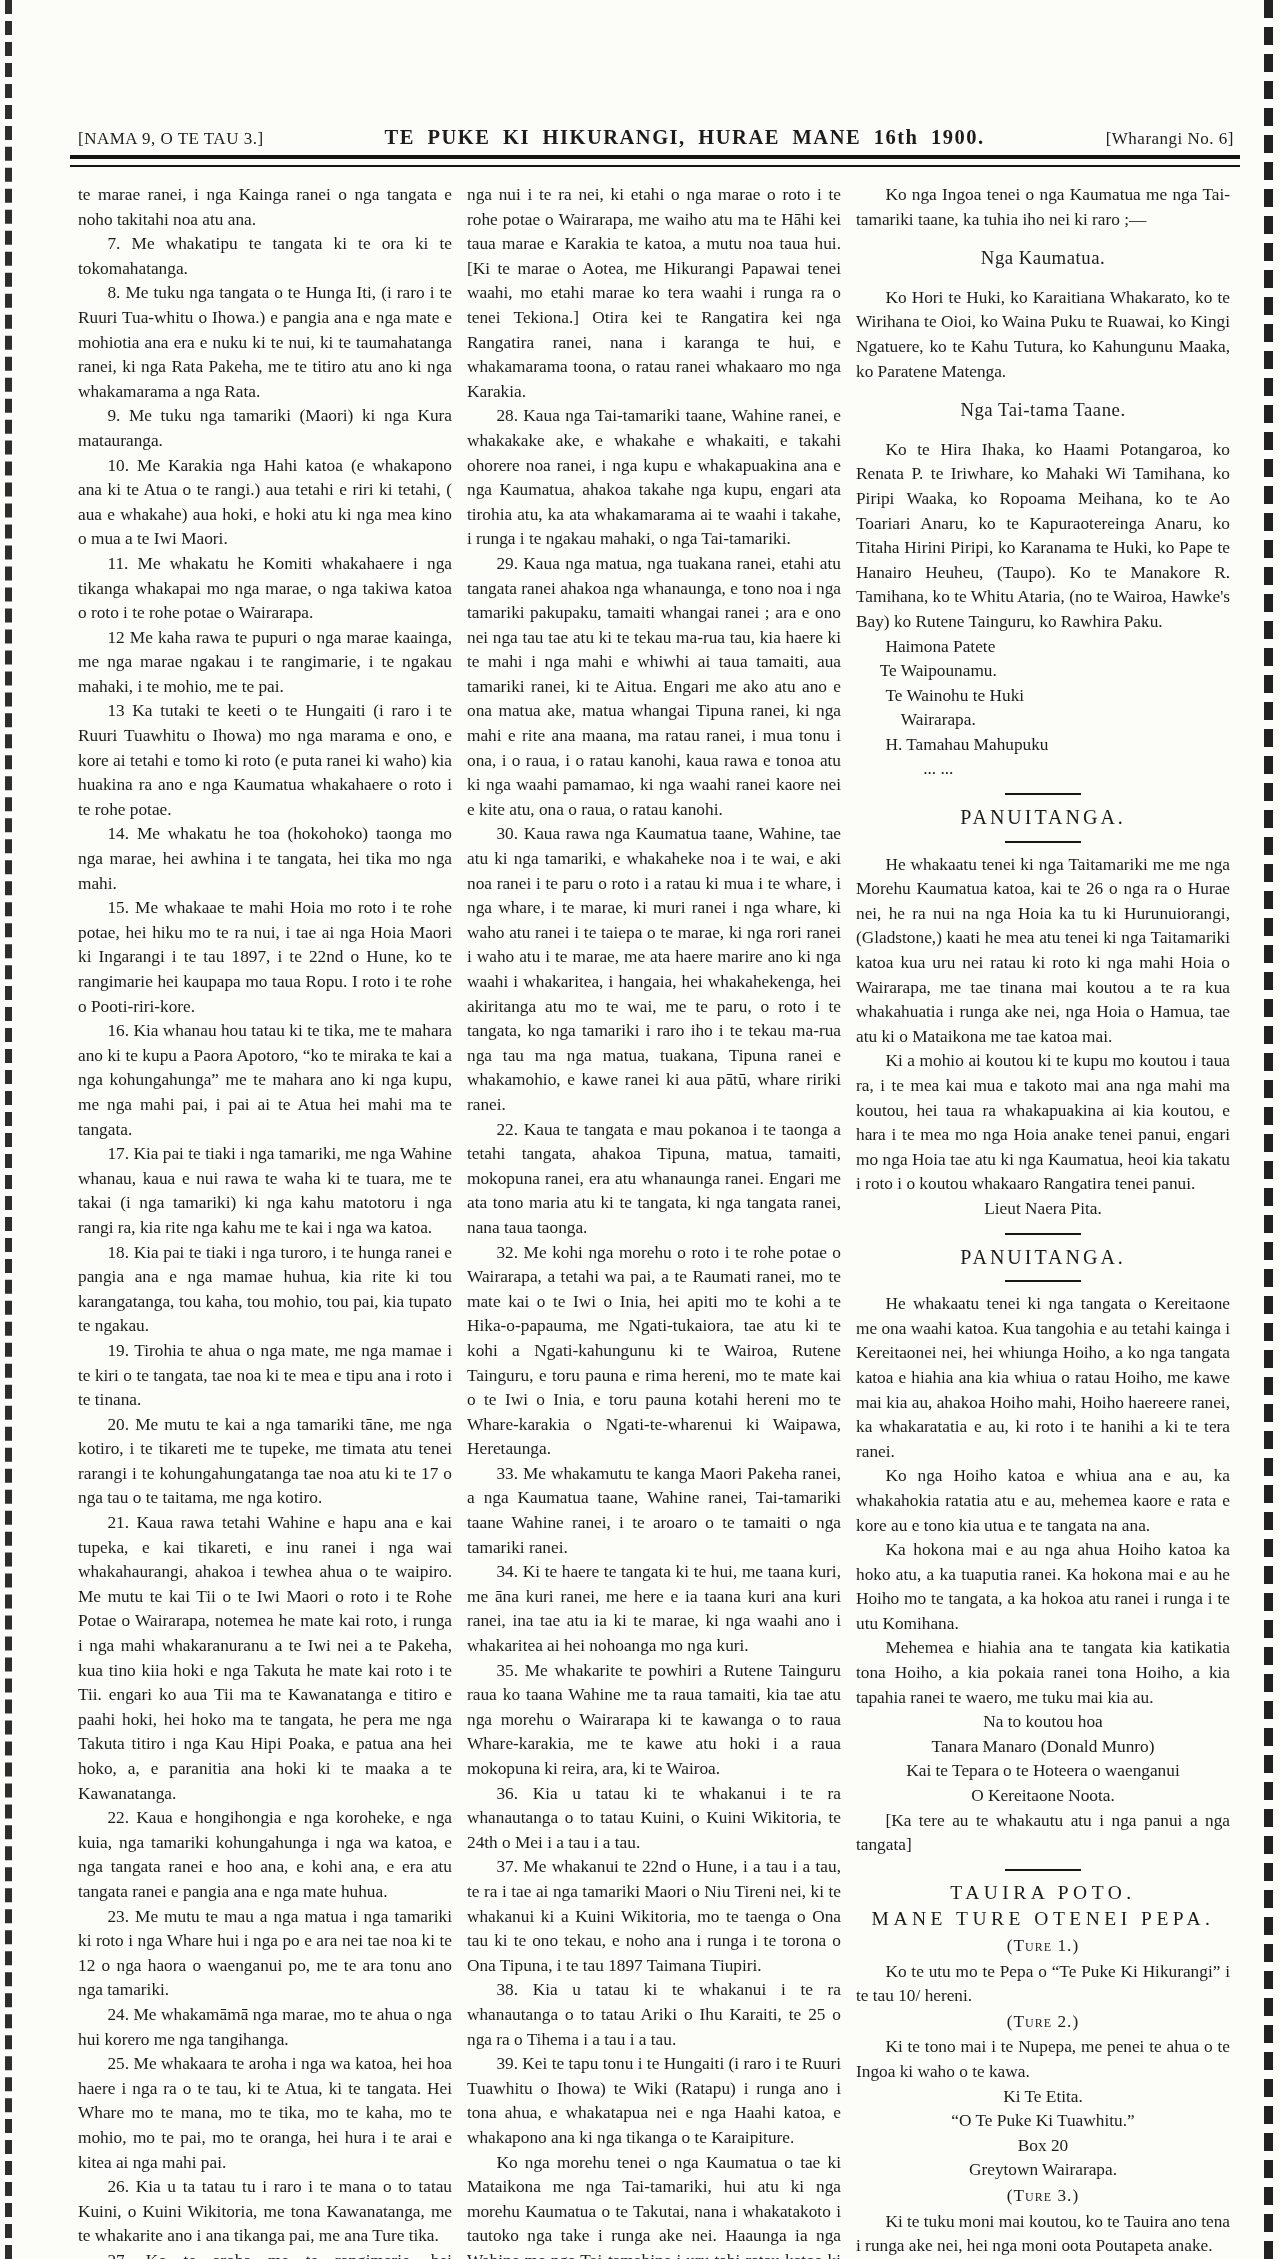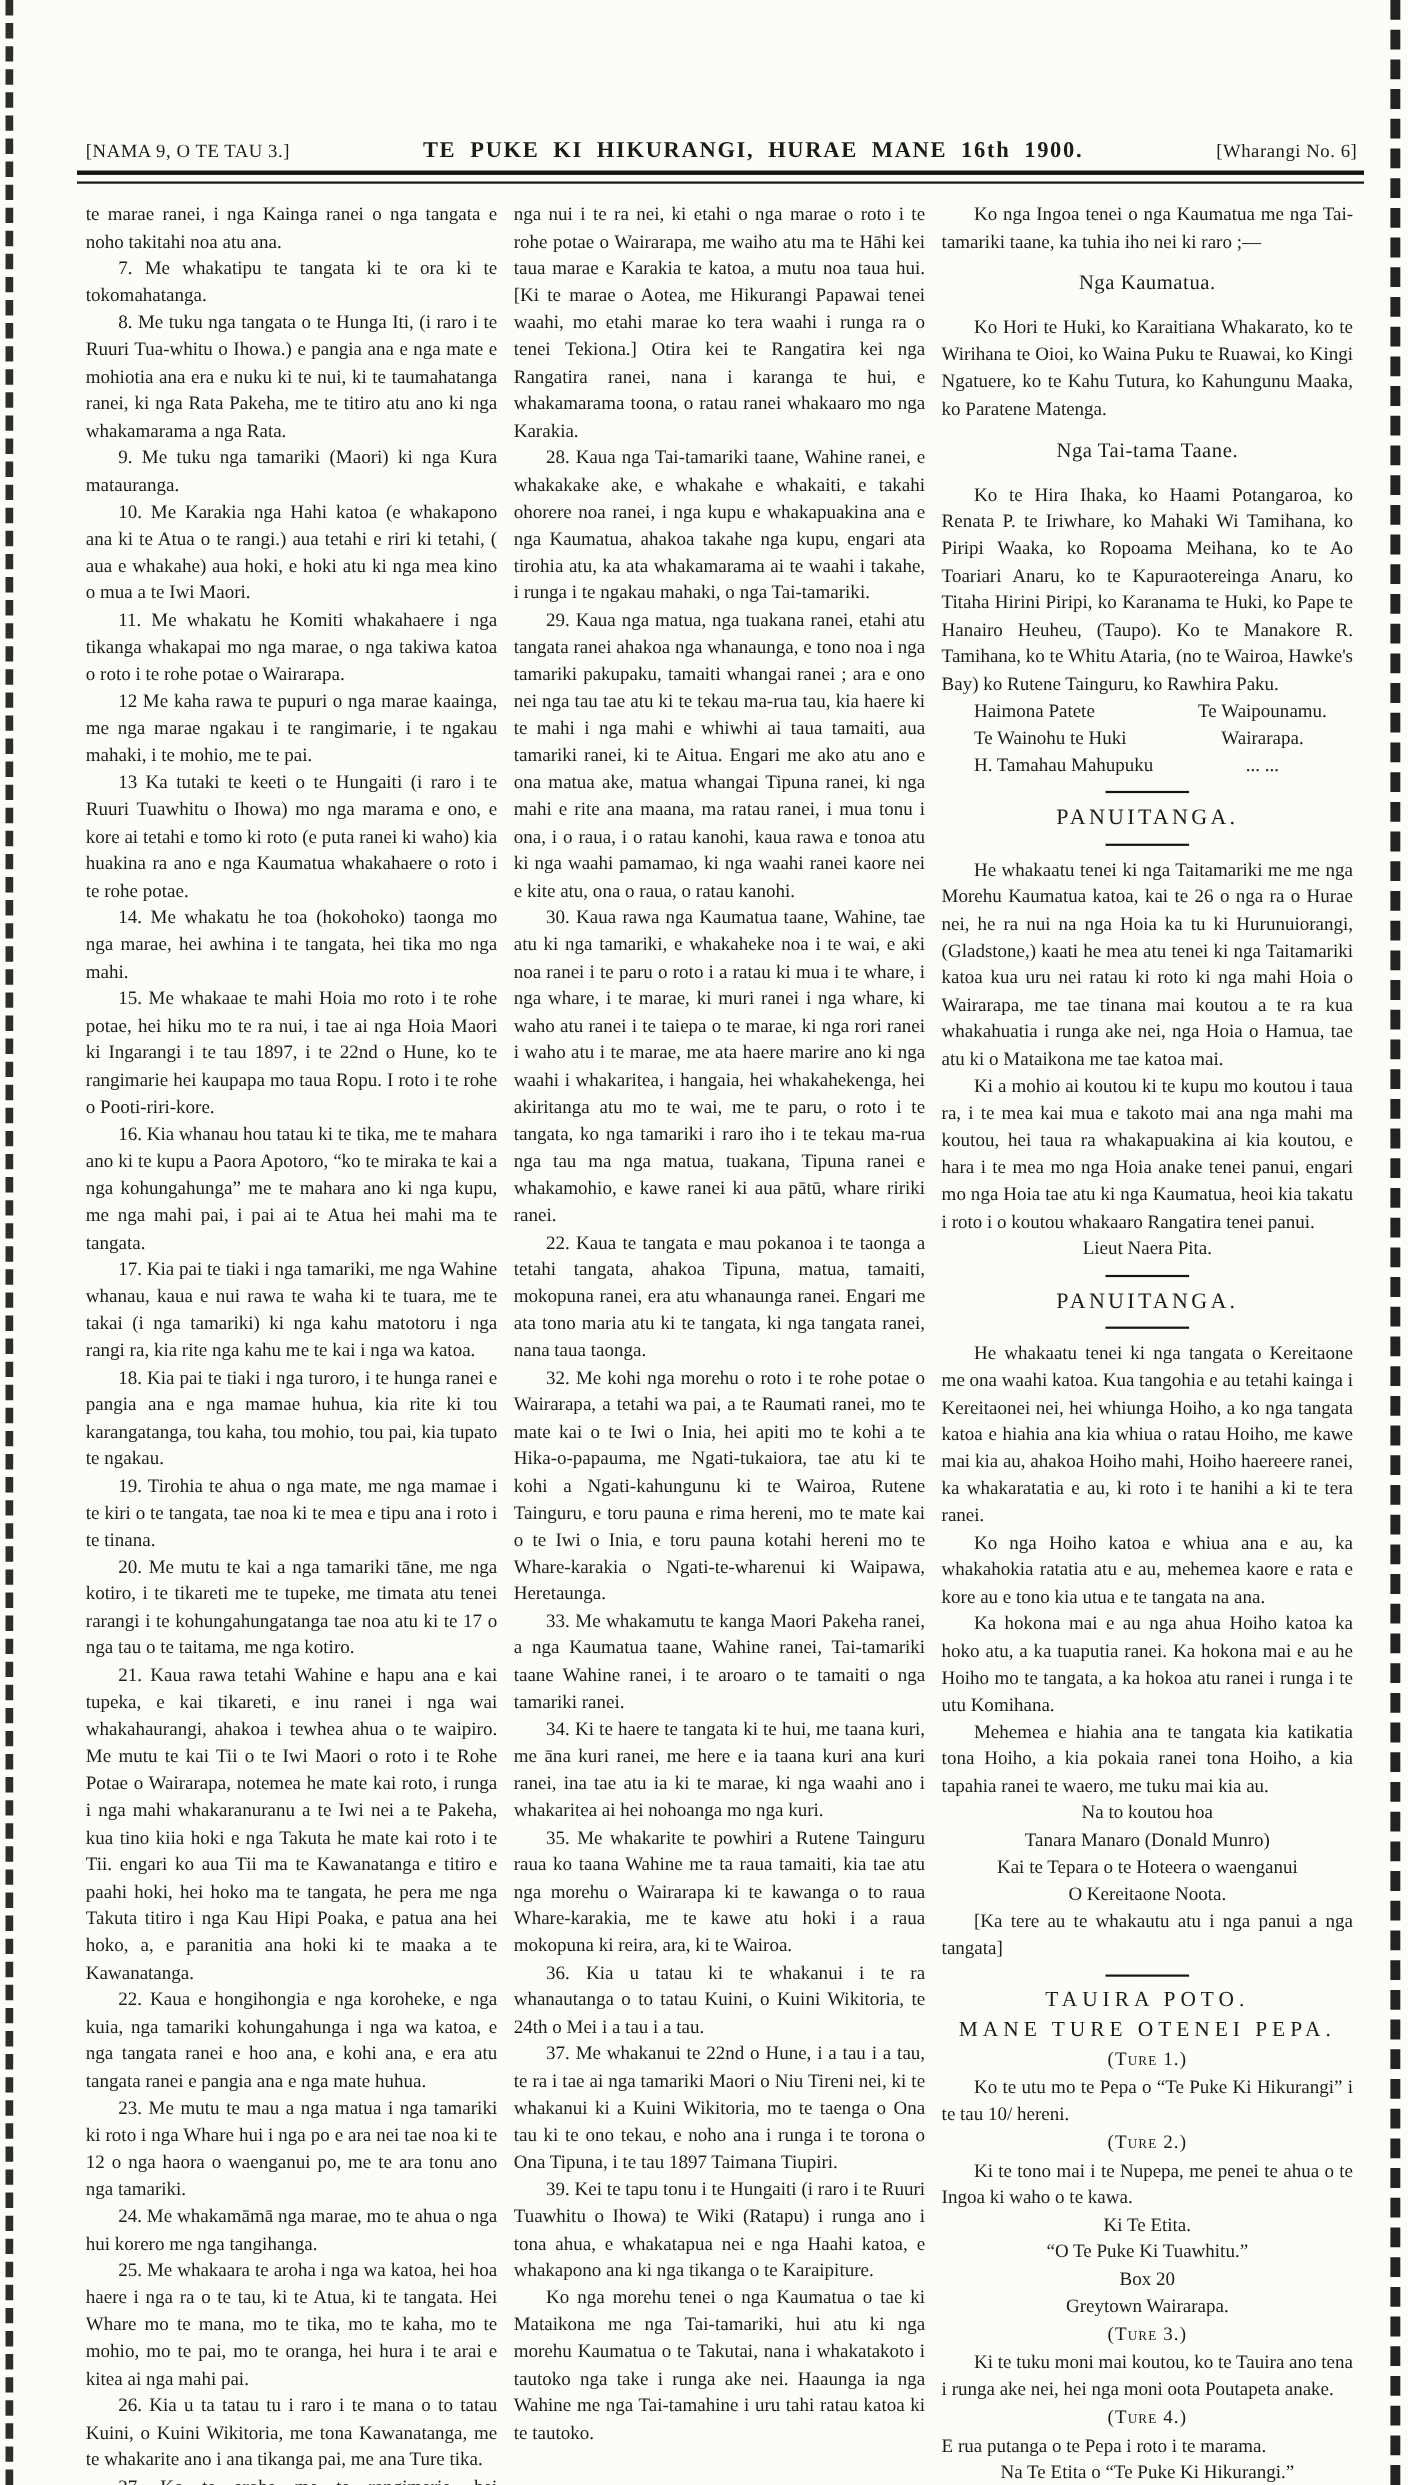--- a/index.html
+++ b/index.html
@@ -20,21 +20,21 @@
   .columns{display:flex;gap:15px;padding:16px 44px 0 78px;}
   .col{width:374px;font-size:17.3px;line-height:24.6px;}
   .para{margin:0;text-align:justify;text-indent:1.7em;}
   .para.cont{text-indent:0;}
   h2,h3{font-weight:normal;}
   .h-center{margin:14px 0 15px;text-align:center;font-size:18.8px;letter-spacing:.5px;}
   .h-sp{margin:8px 0 6px;text-align:center;font-size:20px;letter-spacing:3px;}
   .h-big{margin:2px 0;text-align:center;font-size:19.5px;letter-spacing:4.5px;}
   .ture{margin:1px 0;text-align:center;font-variant:small-caps;letter-spacing:1px;}
   .rule-short{width:76px;border-top:2px solid #181614;margin:11px auto 10px;}
-  .pair{display:flex;margin:0;}
+  .pair{display:flex;margin:0;flex-direction:column;}
   .pair .l{width:56%;padding-left:1.7em;box-sizing:border-box;}
   .pair .r{width:44%;text-align:center;}
   .cl{margin:0;text-align:center;}
 </style>
 </head>
 <body>
 
 <div class="scan-edge-left"></div>
 <div class="scan-edge-right"></div>
 
@@ -75,20 +75,21 @@
       <p class="para">28. Kaua nga Tai-tamariki taane, Wahine ranei, e whakakake ake, e whakahe e whakaiti, e takahi ohorere noa ranei, i nga kupu e whakapuakina ana e nga Kaumatua, ahakoa takahe nga kupu, engari ata tirohia atu, ka ata whakamarama ai te waahi i takahe, i runga i te ngakau mahaki, o nga Tai-tamariki.</p>
       <p class="para">29. Kaua nga matua, nga tuakana ranei, etahi atu tangata ranei ahakoa nga whanaunga, e tono noa i nga tamariki pakupaku, tamaiti whangai ranei ; ara e ono nei nga tau tae atu ki te tekau ma-rua tau, kia haere ki te mahi i nga mahi e whiwhi ai taua tamaiti, aua tamariki ranei, ki te Aitua. Engari me ako atu ano e ona matua ake, matua whangai Tipuna ranei, ki nga mahi e rite ana maana, ma ratau ranei, i mua tonu i ona, i o raua, i o ratau kanohi, kaua rawa e tonoa atu ki nga waahi pamamao, ki nga waahi ranei kaore nei e kite atu, ona o raua, o ratau kanohi.</p>
       <p class="para">30. Kaua rawa nga Kaumatua taane, Wahine, tae atu ki nga tamariki, e whakaheke noa i te wai, e aki noa ranei i te paru o roto i a ratau ki mua i te whare, i nga whare, i te marae, ki muri ranei i nga whare, ki waho atu ranei i te taiepa o te marae, ki nga rori ranei i waho atu i te marae, me ata haere marire ano ki nga waahi i whakaritea, i hangaia, hei whakahekenga, hei akiritanga atu mo te wai, me te paru, o roto i te tangata, ko nga tamariki i raro iho i te tekau ma-rua nga tau ma nga matua, tuakana, Tipuna ranei e whakamohio, e kawe ranei ki aua pātū, whare ririki ranei.</p>
       <p class="para">22. Kaua te tangata e mau pokanoa i te taonga a tetahi tangata, ahakoa Tipuna, matua, tamaiti, mokopuna ranei, era atu whanaunga ranei. Engari me ata tono maria atu ki te tangata, ki nga tangata ranei, nana taua taonga.</p>
       <p class="para">32. Me kohi nga morehu o roto i te rohe potae o Wairarapa, a tetahi wa pai, a te Raumati ranei, mo te mate kai o te Iwi o Inia, hei apiti mo te kohi a te Hika-o-papauma, me Ngati-tukaiora, tae atu ki te kohi a Ngati-kahungunu ki te Wairoa, Rutene Tainguru, e toru pauna e rima hereni, mo te mate kai o te Iwi o Inia, e toru pauna kotahi hereni mo te Whare-karakia o Ngati-te-wharenui ki Waipawa, Heretaunga.</p>
       <p class="para">33. Me whakamutu te kanga Maori Pakeha ranei, a nga Kaumatua taane, Wahine ranei, Tai-tamariki taane Wahine ranei, i te aroaro o te tamaiti o nga tamariki ranei.</p>
       <p class="para">34. Ki te haere te tangata ki te hui, me taana kuri, me āna kuri ranei, me here e ia taana kuri ana kuri ranei, ina tae atu ia ki te marae, ki nga waahi ano i whakaritea ai hei nohoanga mo nga kuri.</p>
       <p class="para">35. Me whakarite te powhiri a Rutene Tainguru raua ko taana Wahine me ta raua tamaiti, kia tae atu nga morehu o Wairarapa ki te kawanga o to raua Whare-karakia, me te kawe atu hoki i a raua mokopuna ki reira, ara, ki te Wairoa.</p>
       <p class="para">36. Kia u tatau ki te whakanui i te ra whanautanga o to tatau Kuini, o Kuini Wikitoria, te 24th o Mei i a tau i a tau.</p>
       <p class="para">37. Me whakanui te 22nd o Hune, i a tau i a tau, te ra i tae ai nga tamariki Maori o Niu Tireni nei, ki te whakanui ki a Kuini Wikitoria, mo te taenga o Ona tau ki te ono tekau, e noho ana i runga i te torona o Ona Tipuna, i te tau 1897 Taimana Tiupiri.</p>
+      <p class="para">38. Kia u tatau ki te whakanui i te ra whanautanga o to tatau Ariki o Ihu Karaiti, te 25 o nga ra o Tihema i a tau i a tau.</p>
       <p class="para">39. Kei te tapu tonu i te Hungaiti (i raro i te Ruuri Tuawhitu o Ihowa) te Wiki (Ratapu) i runga ano i tona ahua, e whakatapua nei e nga Haahi katoa, e whakapono ana ki nga tikanga o te Karaipiture.</p>
       <p class="para">Ko nga morehu tenei o nga Kaumatua o tae ki Mataikona me nga Tai-tamariki, hui atu ki nga morehu Kaumatua o te Takutai, nana i whakatakoto i tautoko nga take i runga ake nei. Haaunga ia nga Wahine me nga Tai-tamahine i uru tahi ratau katoa ki te tautoko.</p>
     </div>
   <div class="col">
       <p class="para">Ko nga Ingoa tenei o nga Kaumatua me nga Tai-tamariki taane, ka tuhia iho nei ki raro ;—</p>
       <h3 class="h-center">Nga Kaumatua.</h3>
       <p class="para">Ko Hori te Huki, ko Karaitiana Whakarato, ko te Wirihana te Oioi, ko Waina Puku te Ruawai, ko Kingi Ngatuere, ko te Kahu Tutura, ko Kahungunu Maaka, ko Paratene Matenga.</p>
       <h3 class="h-center">Nga Tai-tama Taane.</h3>
       <p class="para">Ko te Hira Ihaka, ko Haami Potangaroa, ko Renata P. te Iriwhare, ko Mahaki Wi Tamihana, ko Piripi Waaka, ko Ropoama Meihana, ko te Ao Toariari Anaru, ko te Kapuraotereinga Anaru, ko Titaha Hirini Piripi, ko Karanama te Huki, ko Pape te Hanairo Heuheu, (Taupo). Ko te Manakore R. Tamihana, ko te Whitu Ataria, (no te Wairoa, Hawke's Bay) ko Rutene Tainguru, ko Rawhira Paku.</p>
       <div class="pair">

